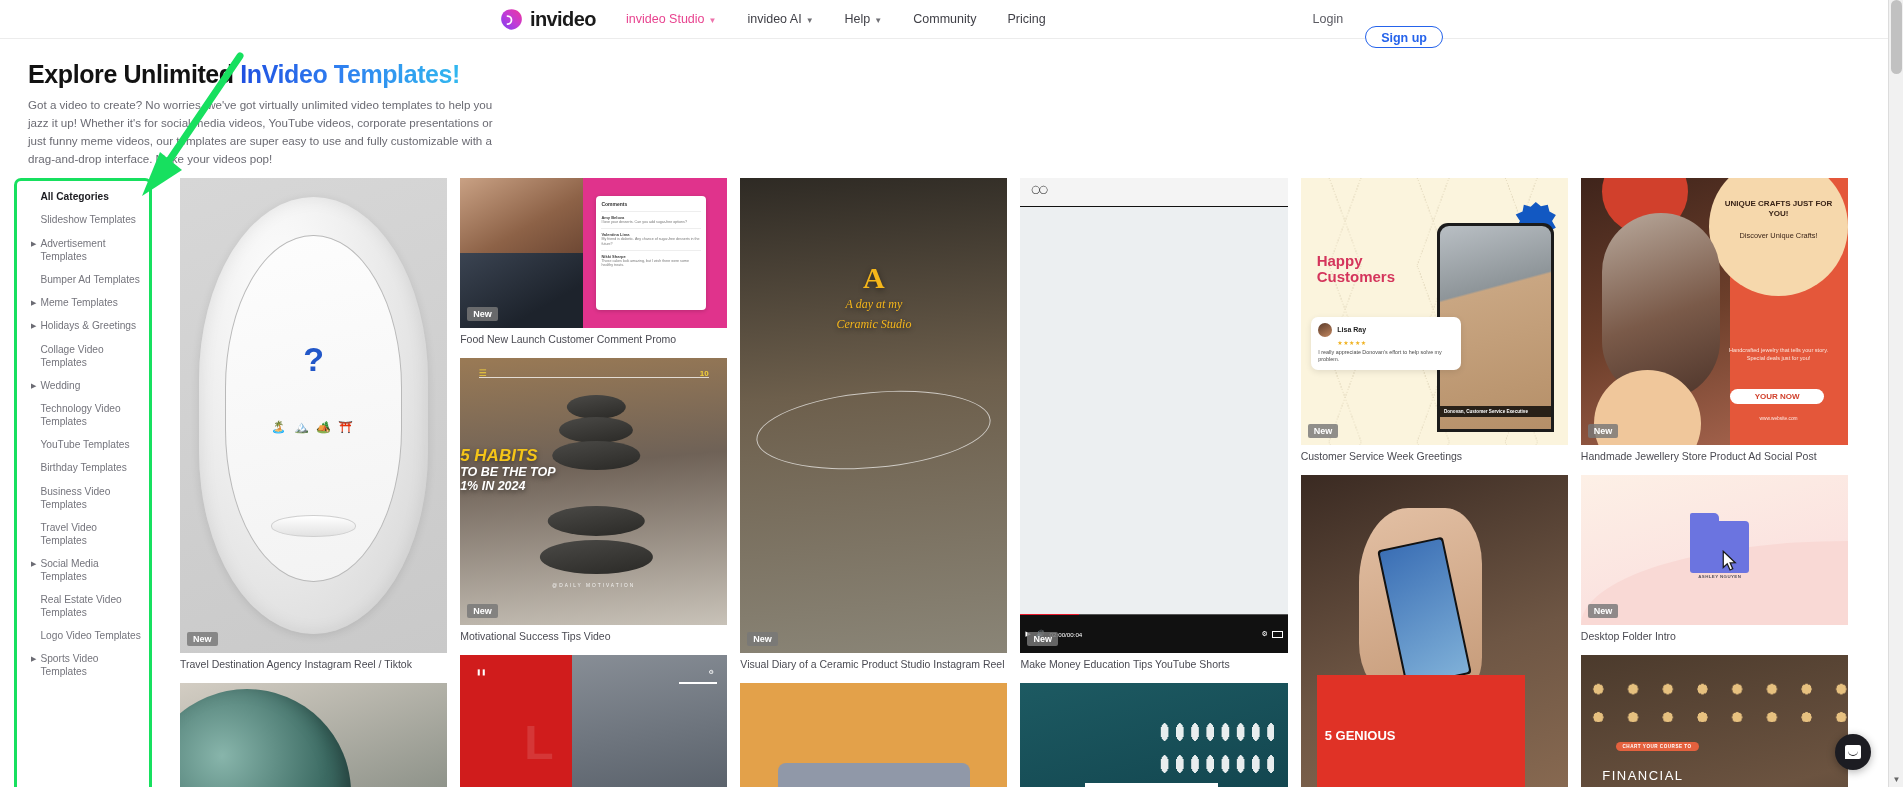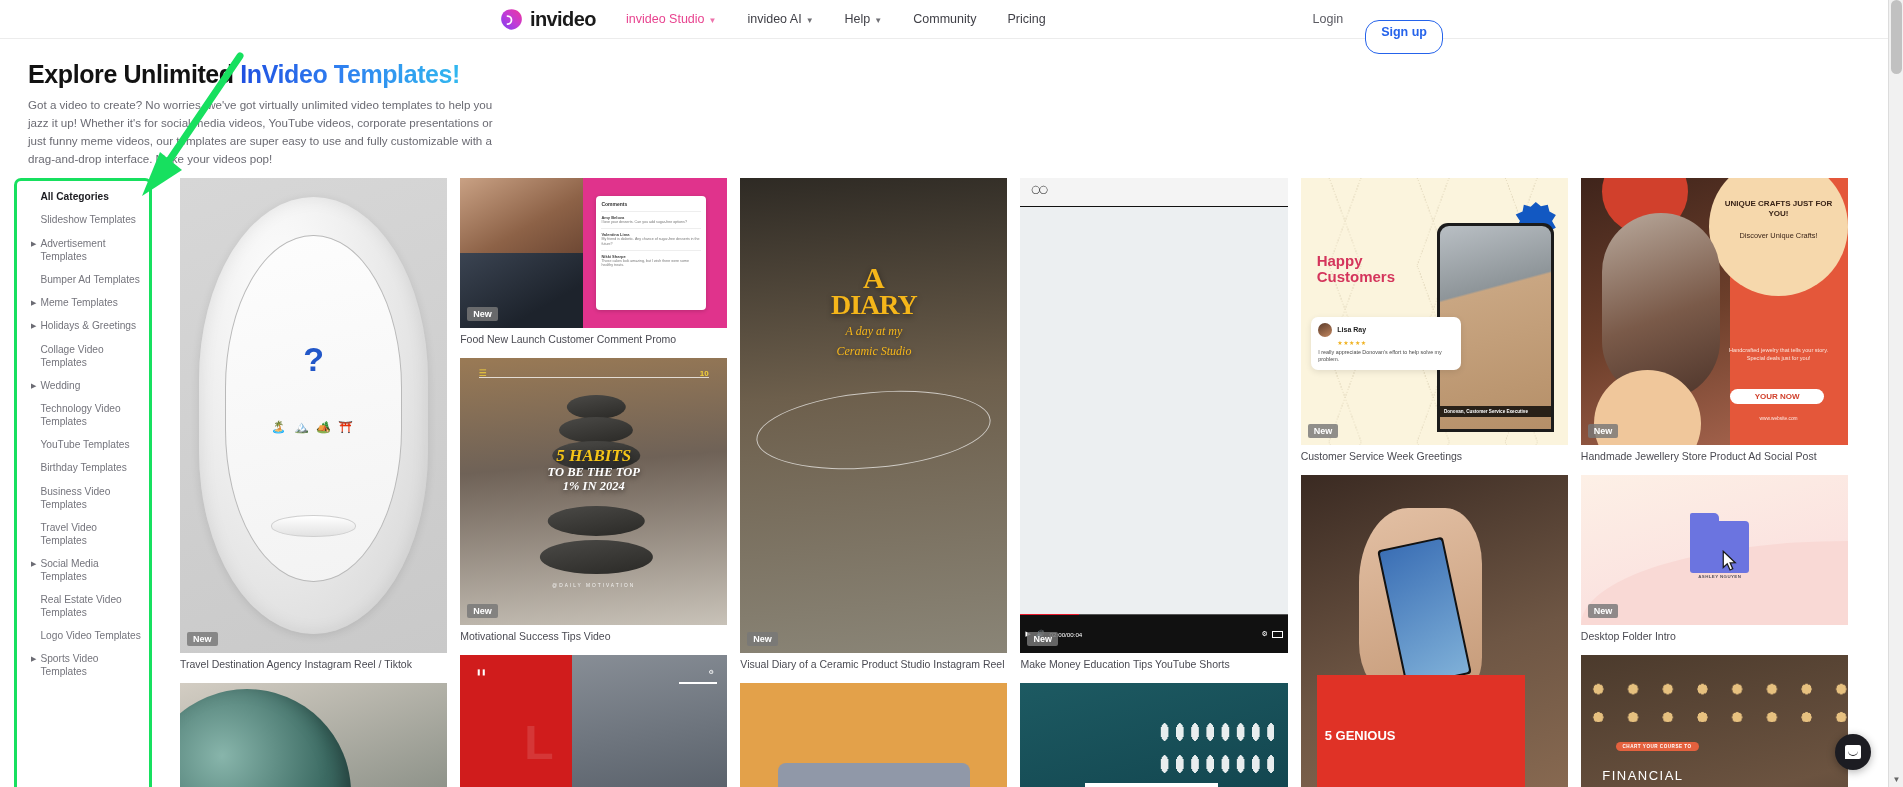--- a/index.html
+++ b/index.html
@@ -34,21 +34,21 @@
     cursor: pointer; white-space: nowrap;
   }
   .nav-item.accent { color: #e8438f; margin-left: 16px; }
   .caret { font-size: 8px; opacity: .75; transform: translateY(1px); }
 
   .header-right { position: absolute; right: 460px; display: flex; align-items: center; gap: 22px; }
   .login-link { font-size: 12.5px; color: #5a5a62; cursor: pointer; }
   .signup-btn {
     font-size: 12.5px; font-weight: 700; color: #2563eb;
     border: 1.4px solid #2563eb; border-radius: 14px;
-    padding: 4px 15px 14px; background: #fff; cursor: pointer; margin-top: 36px;
+    padding: 4px 15px 2px; background: #fff; cursor: pointer; margin-top: 36px;
   }
 
   
   .hero { padding: 21px 0 0 28px; }
   .hero h1 {
     font-size: 25px; font-weight: 700; letter-spacing: -0.4px; color: #121212;
     line-height: 1.15; margin-bottom: 7px;
   }
   .hero h1 .grad {
     background: linear-gradient(90deg, #1f4fe0 0%, #2f7ff0 45%, #32b8ef 100%);
@@ -165,21 +165,21 @@
 
   
   .tw-habits { background: linear-gradient(175deg,#9a7a55 0%,#6f6257 40%,#c8c2b8 100%); }
   .tw-habits .topbar { position: absolute; top: 7%; left: 7%; right: 7%; height: 1.4px; background: rgba(255,255,255,.75); }
   .tw-habits .burger { position: absolute; top: 4%; left: 7%; color: #f3d03a; font-size: 9px; line-height: 1; }
   .tw-habits .cnt { position: absolute; top: 4%; right: 7%; color: #f3d03a; font-size: 8px; font-weight: 700; }
   .tw-habits .stones { position: absolute; left: 30%; top: 14%; width: 42%; height: 75%; }
   .tw-habits .stone { position: absolute; left: 50%; transform: translateX(-50%); background: linear-gradient(170deg,#4b4a47,#2a2926); border-radius: 50%; }
   .tw-habits .t1 { font-size: 17px; font-weight: 800; font-style: italic; color: #f5c518; }
   .tw-habits .t2, .tw-habits .t3 { font-size: 12.5px; font-weight: 800; font-style: italic; color: #fff; }
-  .tw-habits .txtblk { position: absolute; left: 0; right: 0; top: 33%; text-align: center; text-shadow: 0 2px 5px rgba(0,0,0,.5); line-height: 1.12; font-family: Liberation Serif, serif; }
+  .tw-habits .txtblk { position: absolute; left: 0; right: 0; top: 33%; text-align: left; text-shadow: 0 2px 5px rgba(0,0,0,.5); line-height: 1.12; }
   .tw-habits .handle { position: absolute; left: 0; right: 0; bottom: 14%; text-align: center; font-size: 4.8px; letter-spacing: 2px; color: rgba(255,255,255,.85); }
 
   
   .tw-diary { background: linear-gradient(175deg,#2e2a24 0%,#6d5f4c 45%,#8a8577 100%); }
   .tw-diary .ring { position: absolute; left: 6%; top: 45%; width: 88%; height: 16%; border: 1px solid rgba(255,255,255,.65); border-radius: 50%; transform: rotate(-5deg); }
   .tw-diary .d1 { font-size: 30px; }
   .tw-diary .d2 { font-size: 35px; letter-spacing: -1px; }
   .tw-diary .d3 { font-size: 28px; letter-spacing: -1px; }
   .tw-diary .big { font-family: "Liberation Serif", serif; font-weight: 700; color: #f5b61a; text-align: center; line-height: .96; text-shadow: 0 2px 6px rgba(0,0,0,.45); }
   .tw-diary .script { font-family: "Liberation Serif", serif; font-style: italic; color: #f5b61a; text-align: center; font-size: 12px; line-height: 1.12; margin-top: 6px; text-shadow: 0 2px 5px rgba(0,0,0,.45); }
@@ -520,21 +520,20 @@
         </div>
       </div>
     </div>
 
     <div class="col">
       <div class="card">
         <div class="thumb r916 tw-diary">
           <div class="ring"></div>
           <div class="wrap">
             <div class="big d1">A</div>
-            <div class="big d3">DIARY</div>
             <div class="script">A day at my</div>
             <div class="script">Ceramic Studio</div>
           </div>
           <span class="badge-new">New</span>
         </div>
         <div class="cap">Visual Diary of a Ceramic Product Studio Instagram Reel</div>
       </div>
       <div class="card">
         <div class="thumb r45 tw-handle">
           <div class="card2"></div>

